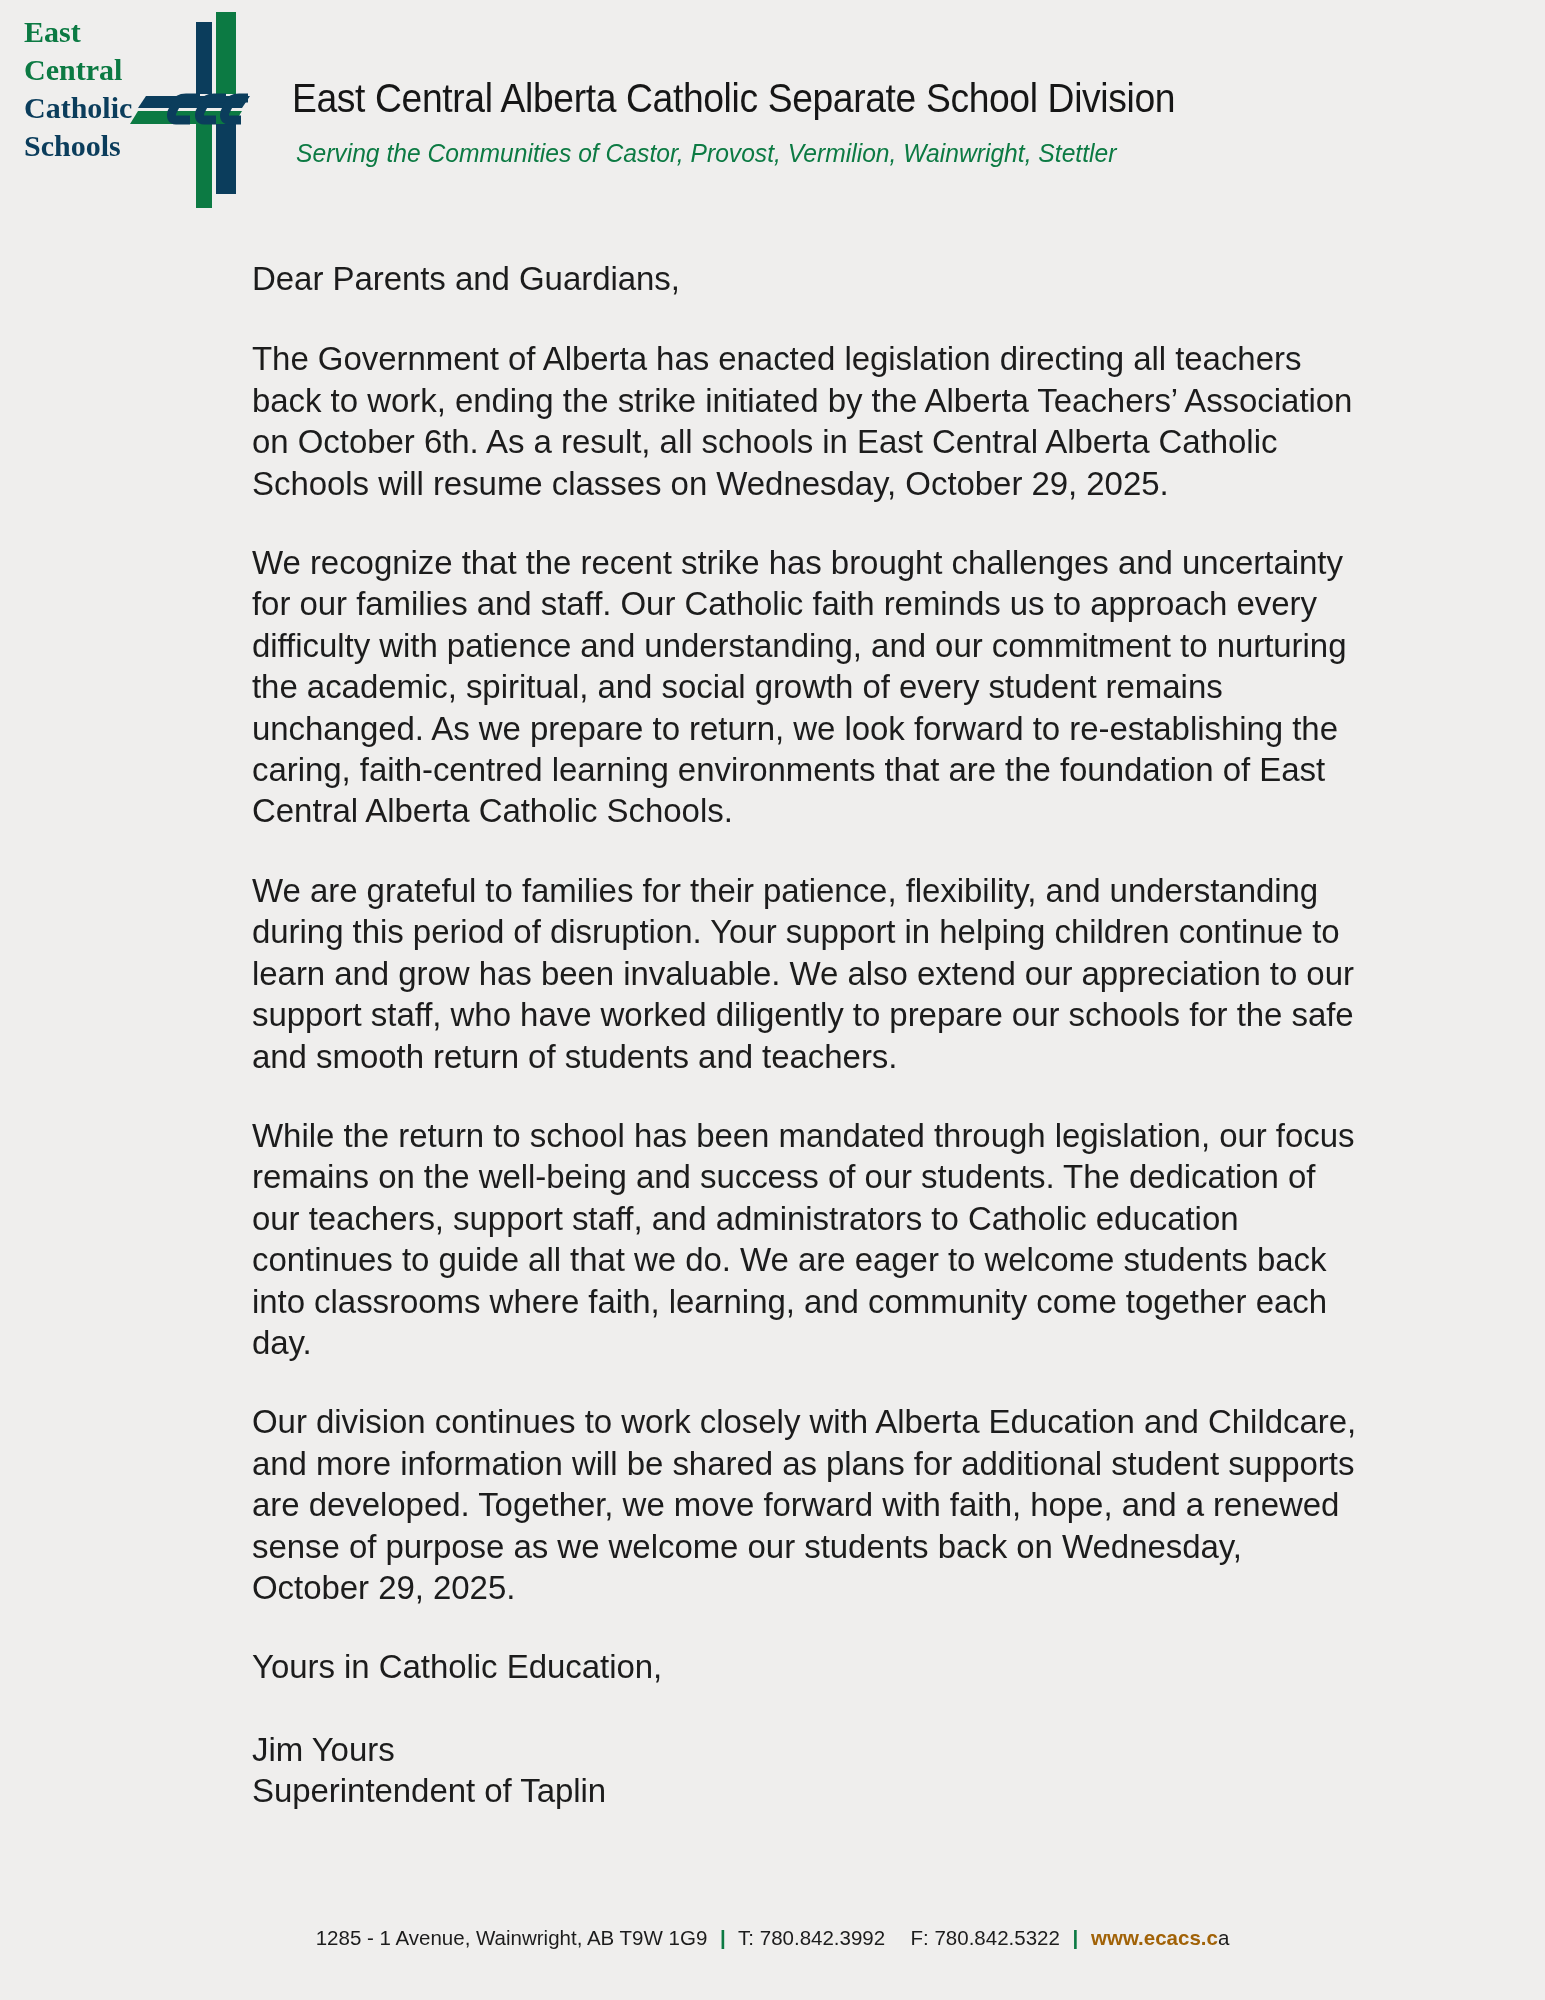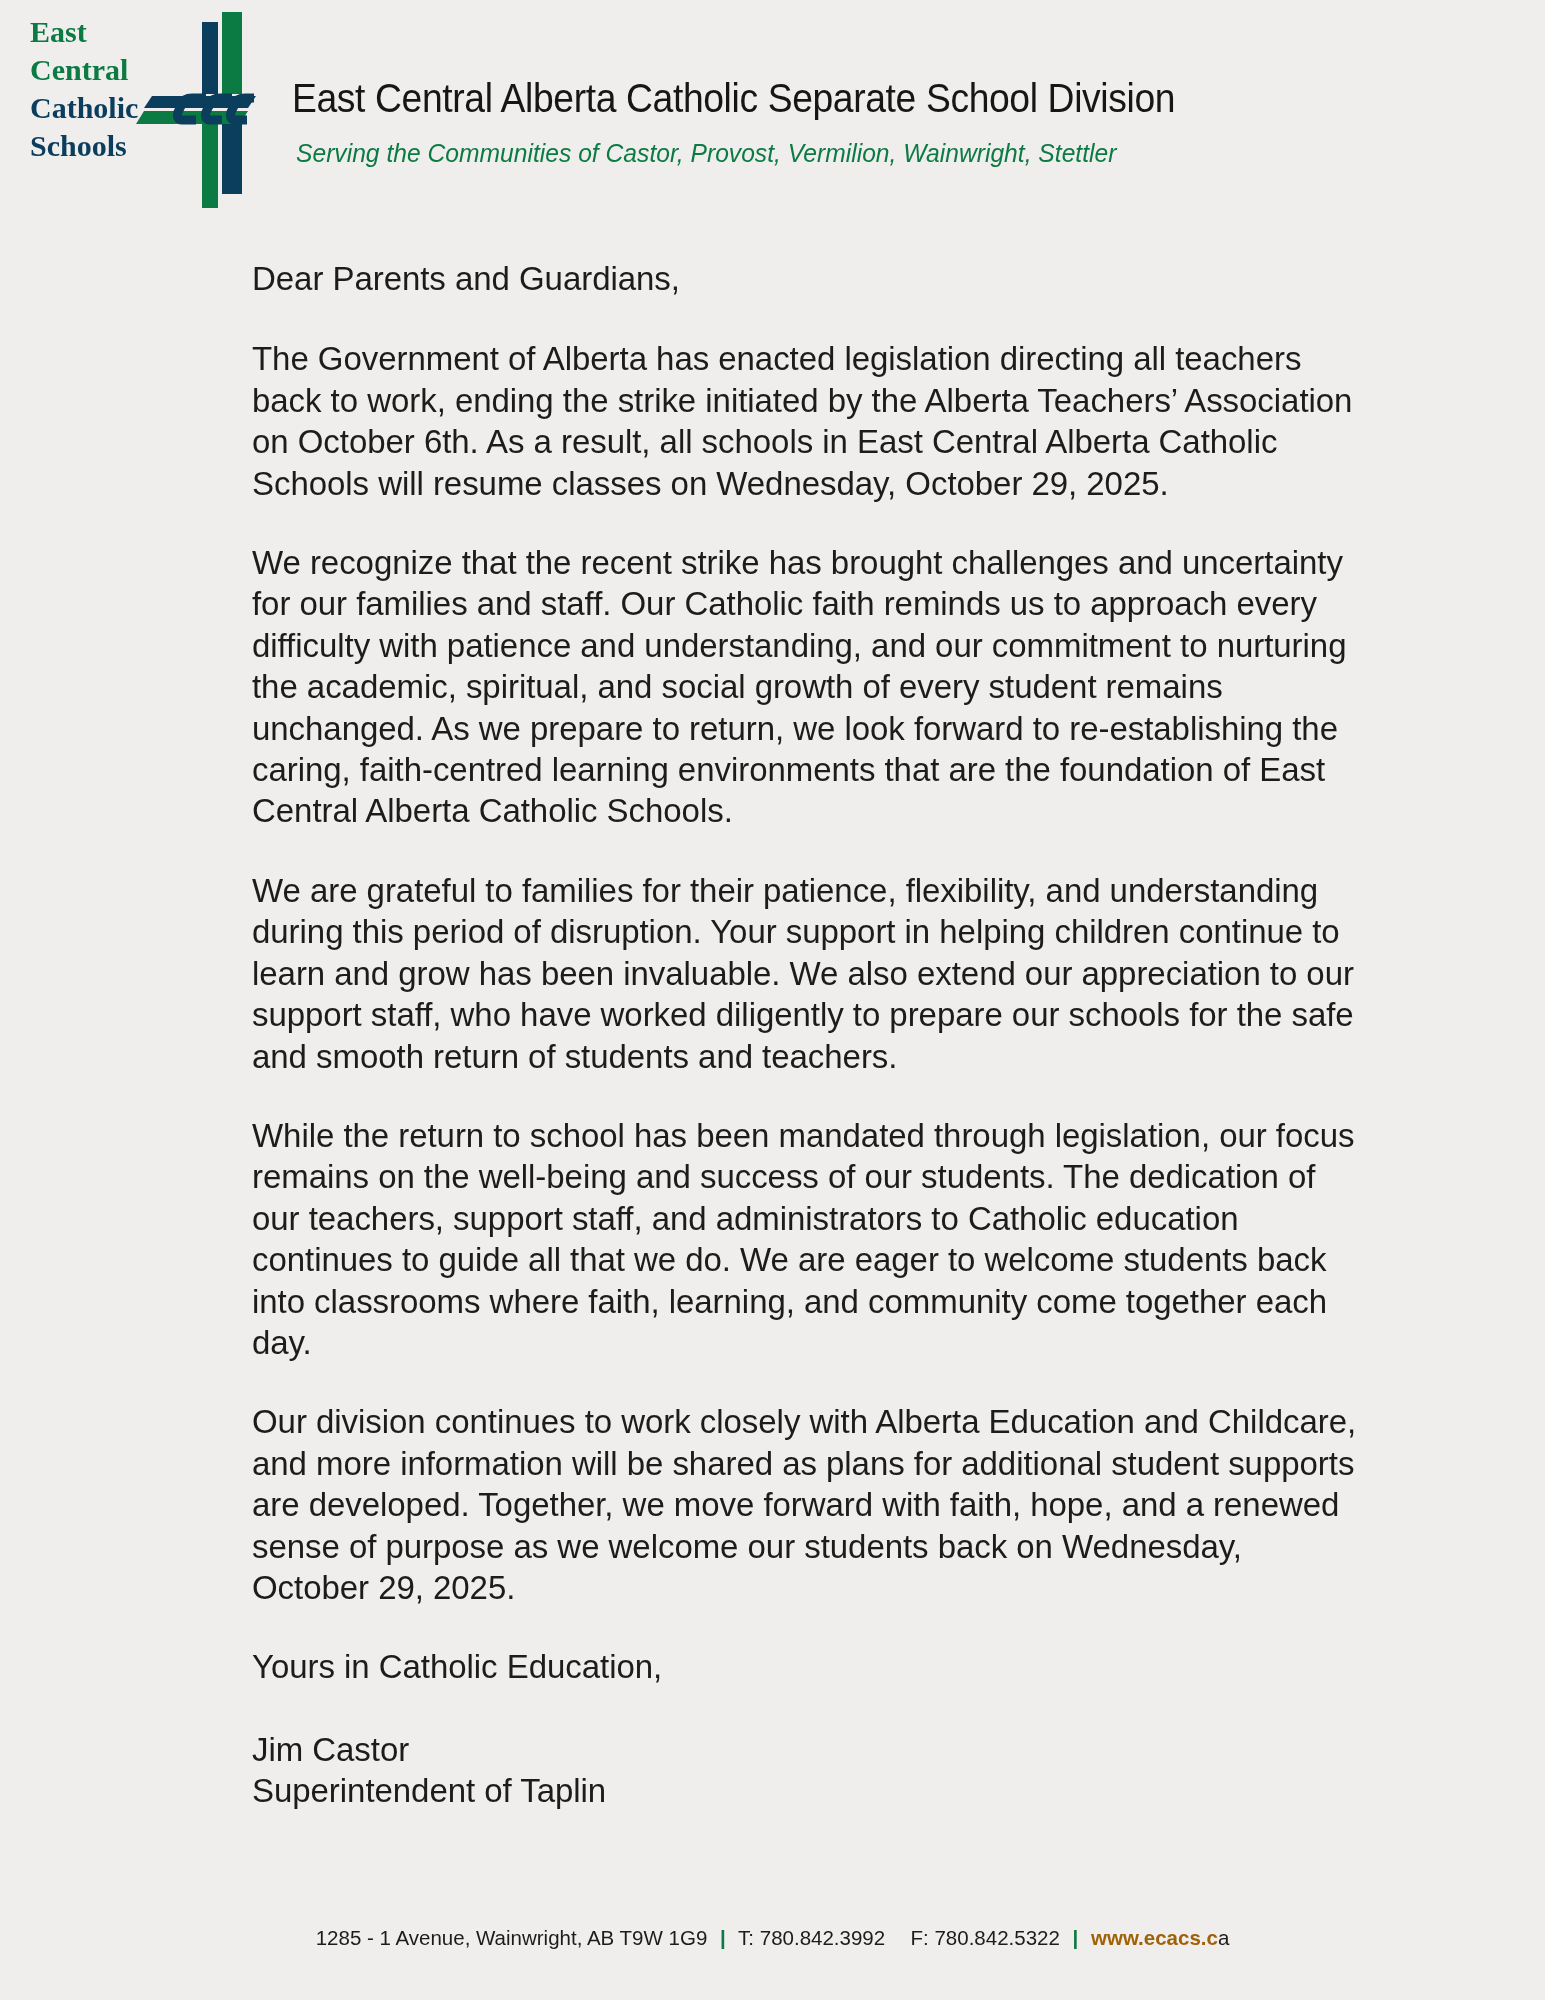--- a/index.html
+++ b/index.html
@@ -18,21 +18,21 @@
 
   
   .letterhead {
     position: relative;
     height: 215px;
     padding: 0;
   }
 
   .logo-block {
     position: absolute;
-    left: 26px;
+    left: 20px;
     top: 8px;
     width: 230px;
     height: 200px;
   }
   .logo-svg { display: block; }
 
   .org-title {
     position: absolute;
     left: 292px;
     top: 78px;
@@ -152,21 +152,21 @@
 
   <p>We are grateful to families for their patience, flexibility, and understanding during this period of disruption. Your support in helping children continue to learn and grow has been invaluable. We also extend our appreciation to our support staff, who have worked diligently to prepare our schools for the safe and smooth return of students and teachers.</p>
 
   <p>While the return to school has been mandated through legislation, our focus remains on the well-being and success of our students. The dedication of our teachers, support staff, and administrators to Catholic education continues to guide all that we do. We are eager to welcome students back into classrooms where faith, learning, and community come together each day.</p>
 
   <p>Our division continues to work closely with Alberta Education and Childcare, and more information will be shared as plans for additional student supports are developed. Together, we move forward with faith, hope, and a renewed sense of purpose as we welcome our students back on Wednesday, October 29, 2025.</p>
 
   <p class="signoff">Yours in Catholic Education,</p>
 
   <p class="signature">
-    <span>Jim Castor</span><br>
+    <span>Jim Yours</span><br>
     <span>Superintendent of Taplin</span>
   </p>
 </div>
 
 <div class="footer">
   <div class="footer-line">
     <span>1285 - 1 Avenue, Wainwright, AB   T9W 1G9</span>
     <span class="footer-sep">|</span>
     <span>T: 780.842.3992</span>
     <span class="footer-gap"></span>

